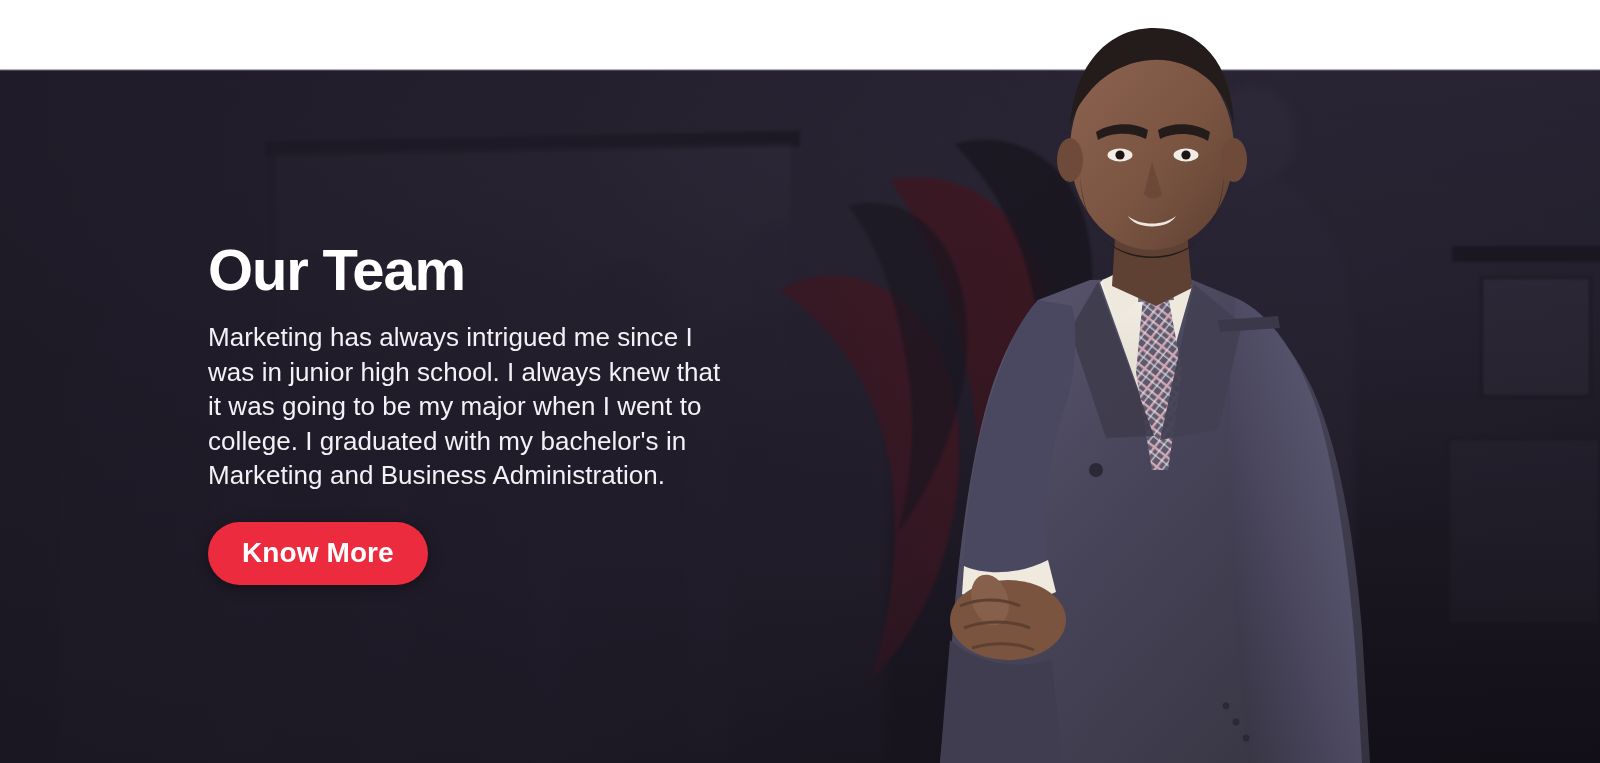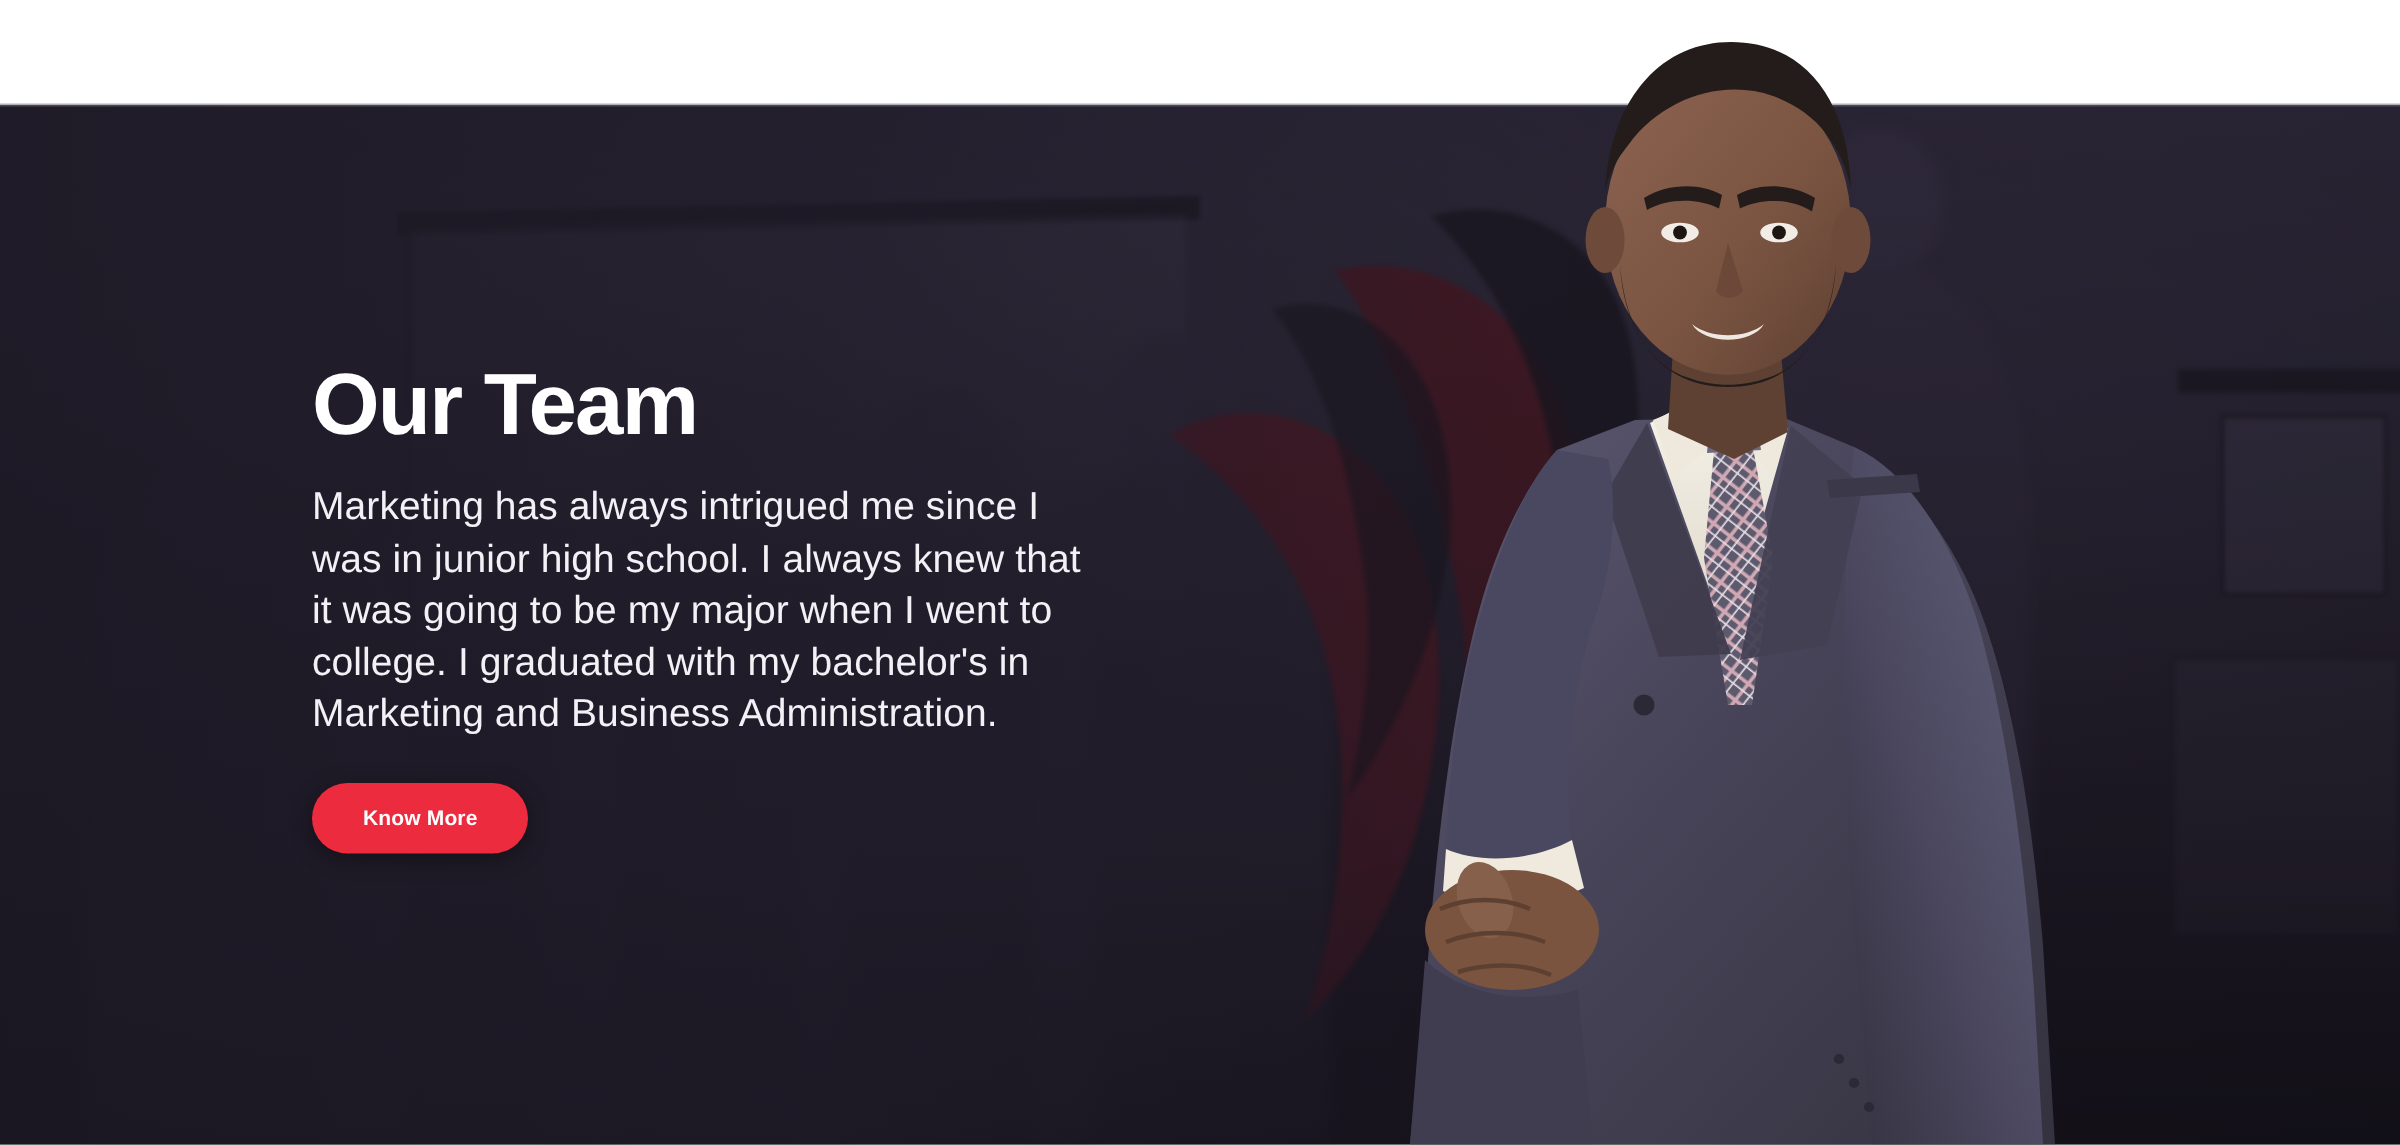--- a/index.html
+++ b/index.html
@@ -1,19 +1,19 @@
 <!DOCTYPE html>
 <html><head>
 <meta charset="utf-8">
 <style>
   * { margin:0; padding:0; box-sizing:border-box; }
   html,body { width:1600px; height:763px; overflow:hidden;
     font-family:"Liberation Sans", sans-serif; background:#ffffff; }
 
-  #stage { position:relative; width:1600px; height:763px; background:#15803d; }
+  #stage { position:relative; width:1600px; height:763px; background:#000000; }
 
   
   .top-strip { position:absolute; left:0; top:0; width:1600px; height:70px;
     background:#ffffff; z-index:2; }
   .strip-divider { position:absolute; left:0; top:69px; width:1600px; height:2px;
     background:#6f6d78; opacity:.55; z-index:3; }
 
   
   .hero { position:absolute; left:0; top:70px; width:1600px; height:693px;
     overflow:hidden; background:#282433; z-index:1; }
@@ -50,21 +50,21 @@
       linear-gradient(180deg, rgba(20,17,26,.10) 0%, rgba(16,14,21,.40) 72%, rgba(12,10,16,.72) 100%);
   }
 
   
   .copy { position:absolute; left:208px; top:240px; width:520px; z-index:6; }
   .headline { font-size:58px; line-height:1.04; font-weight:700; color:#ffffff;
     letter-spacing:-1.2px; }
   .blurb { margin-top:20px; font-size:26px; line-height:34.4px; color:#f2f1f5;
     font-weight:400; letter-spacing:.05px; }
   .cta { display:inline-block; margin-top:30px; padding:15px 34px 16px;
-    background:#ed2b3f; color:#ffffff; font-size:14px; font-weight:700;
+    background:#ed2b3f; color:#ffffff; font-size:28px; font-weight:700;
     border:none; border-radius:40px; cursor:pointer; letter-spacing:.1px;
     box-shadow:0 3px 14px rgba(0,0,0,.35); }
 
   
   .portrait { position:absolute; left:930px; top:0; width:450px; height:763px;
     z-index:5; }
 </style>
 </head>
 <body>
 

